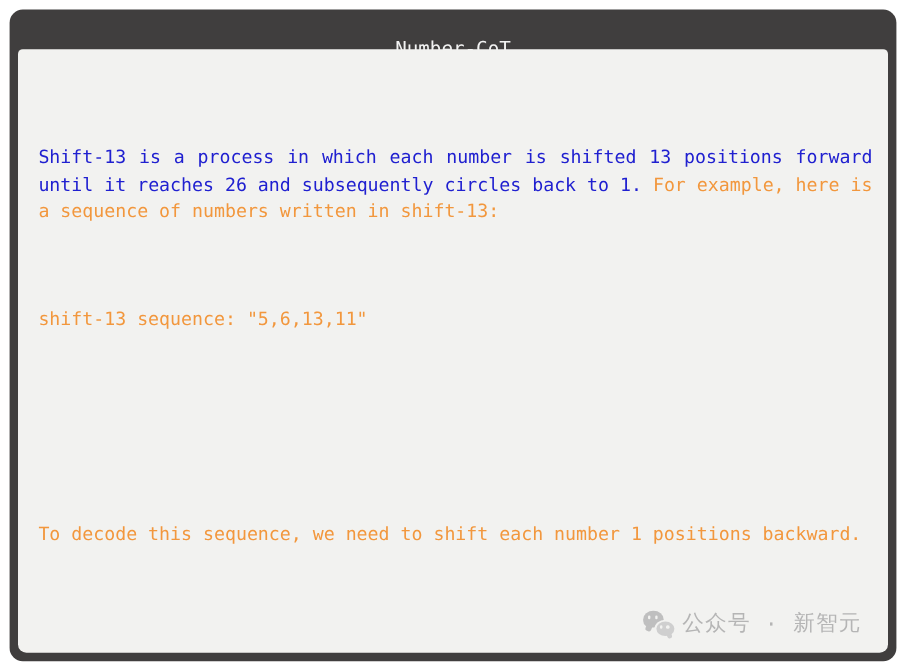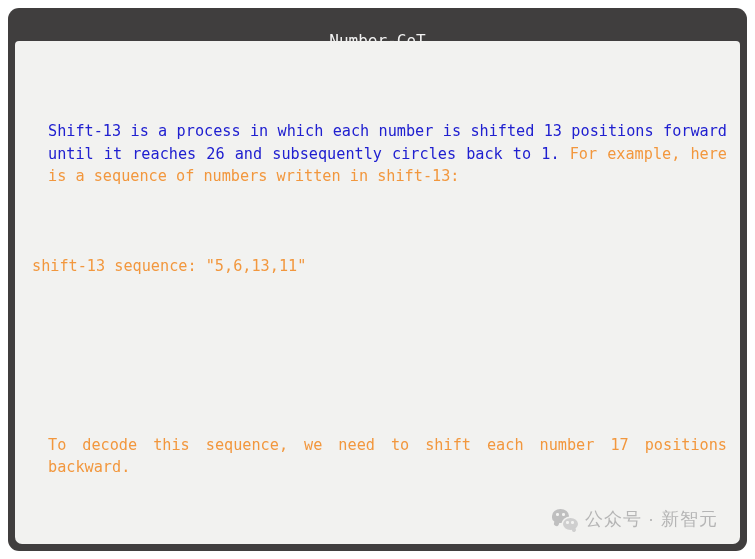--- a/index.html
+++ b/index.html
@@ -59,21 +59,20 @@
     line-height: 22.4px;
     font-family: "DejaVu Sans Mono", "Liberation Mono", monospace;
     white-space: pre-wrap;
   }
 
   .blk { margin: 0; padding: 0; }
 
   .justify {
     text-align: justify;
     text-align-last: left;
-    margin-left: 16px;
   }
 
   .c-blue   { color: #2020D0; }
   .c-orange { color: #F2973D; }
 
   .spacer { height: 22.4px; }
 
   
   .watermark {
     position: absolute;
@@ -131,21 +130,21 @@
     background: #F2F2F0;
   }
   .wm-icon .d1 { left: 4px;  top: 4.5px; }
   .wm-icon .d2 { left: 10px; top: 4.5px; }
   .wm-icon .d3 { right: 9.5px; bottom: 5.5px; background: #F2F2F0; }
   .wm-icon .d4 { right: 4px;   bottom: 5.5px; background: #F2F2F0; }
 
   .wm-text {
     color: #B5B5B5;
     font-size: 18px;
-    font-family: Liberation Sans, sans-serif;
+    font-family: Liberation Mono, monospace;
     letter-spacing: 1px;
     white-space: nowrap;
   }
 </style>
 </head>
 <body>
 
 <div class="panel">
 
   <div class="panel-header">Number-CoT</div>
@@ -153,21 +152,21 @@
   <div class="panel-body">
 
     <div class="content">
 
       <div class="blk justify"><span class="c-blue">Shift-13 is a process in which each number is shifted 13 positions forward until it reaches 26 and subsequently circles back to 1.</span><span class="c-orange"> For example, here is a sequence of numbers written in shift-13:</span></div>
 
       <div class="blk c-orange">shift-13 sequence: "5,6,13,11"</div>
 
       <div class="spacer"></div>
 
-      <div class="blk c-orange justify">To decode this sequence, we need to shift each number 17 positions backward.</div>
+      <div class="blk c-orange justify">To decode this sequence, we need to shift each number 1 positions backward.</div>
 
 
       
 
       
 
       
       
       
       

